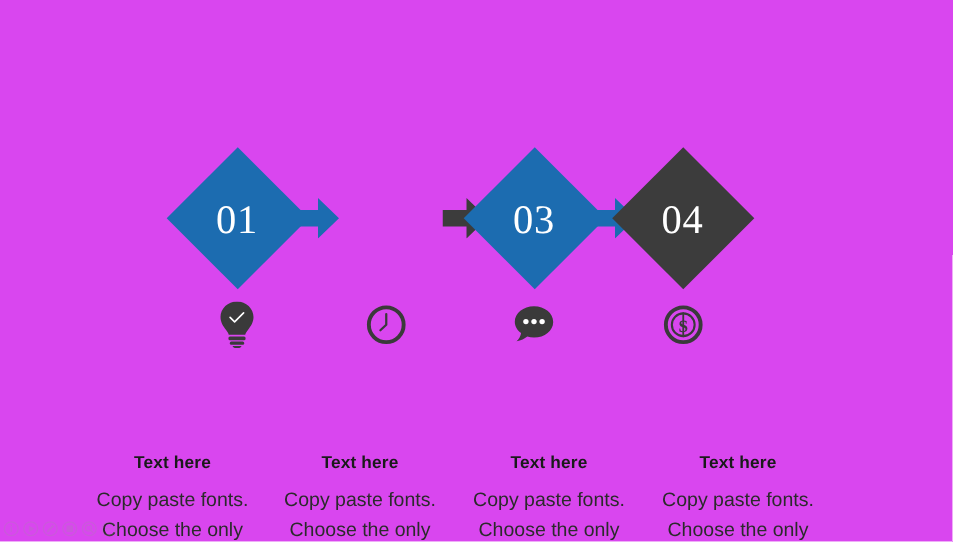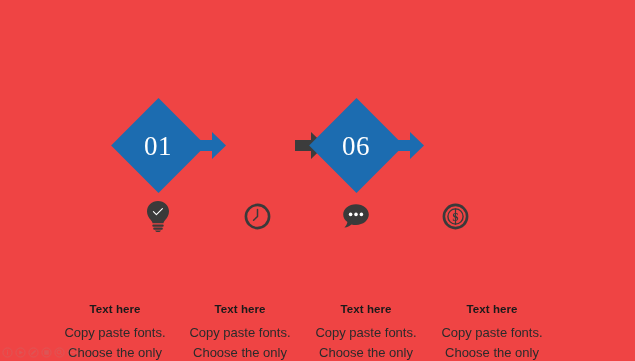--- a/index.html
+++ b/index.html
@@ -13,21 +13,21 @@
     position: relative;
     overflow: hidden;
     font-family: "Liberation Sans", sans-serif;
     -webkit-font-smoothing: antialiased;
   }
 
   
   #slide {
     position: absolute;
     inset: 0;
-    background: #ef4444;
+    background: #d946ef;
   }
 
   
   #flow-row {
     position: absolute;
     left: 0;
     top: 93px;
     width: 635px;
     height: 105px;
   }
@@ -169,28 +169,34 @@
     <div class="flow-arrow" style="left:295px;">
       <svg width="30" height="27" viewBox="0 0 30 27">
         <polygon id="arw1" points="0,8 16,8 16,0 30,13.5 16,27 16,19 0,19" fill="#3C3C3C"></polygon>
       </svg>
     </div>
 
     <div class="flow-step" style="left:304px;">
       <div class="diamond-wrap">
         <div class="diamond-shape" id="dia2" style="background: rgb(28, 108, 176);"></div>
       </div>
-      <div class="diamond-label" style="color: rgb(255, 255, 255);">06</div>
+      <div class="diamond-label" style="color: rgb(255, 255, 255);">03</div>
     </div>
     <div class="flow-arrow" style="left:394px;">
       <svg width="30" height="27" viewBox="0 0 30 27">
         <polygon id="arw2" points="0,8 16,8 16,0 30,13.5 16,27 16,19 0,19" fill="#1C6CB0"></polygon>
       </svg>
     </div>
 
+    <div class="flow-step" style="left:403px;">
+      <div class="diamond-wrap">
+        <div class="diamond-shape" id="dia3" style="background: rgb(60, 60, 60);"></div>
+      </div>
+      <div class="diamond-label" style="color: rgb(255, 255, 255);">04</div>
+    </div>
 
   </div>
 
   <div id="icon-row">
 
     <div class="flow-icon" style="left:106px;">
       <svg width="26" height="31" viewBox="0 0 26 31">
         <path fill="#3A3A3A" d="M13 0C6.9 0 2 4.7 2 10.4c0 3.7 1.9 6.3 3.6 8.4 1 1.3 1.8 2.3 1.9 3.4h11c.1-1.1.9-2.1 1.9-3.4 1.7-2.1 3.6-4.7 3.6-8.4C24 4.7 19.1 0 13 0z"></path>
         <rect fill="#3A3A3A" x="7.3" y="23.4" width="11.4" height="2.4" rx="1.0"></rect>
         <rect fill="#3A3A3A" x="8.2" y="26.6" width="9.6" height="2.2" rx="1.0"></rect>

